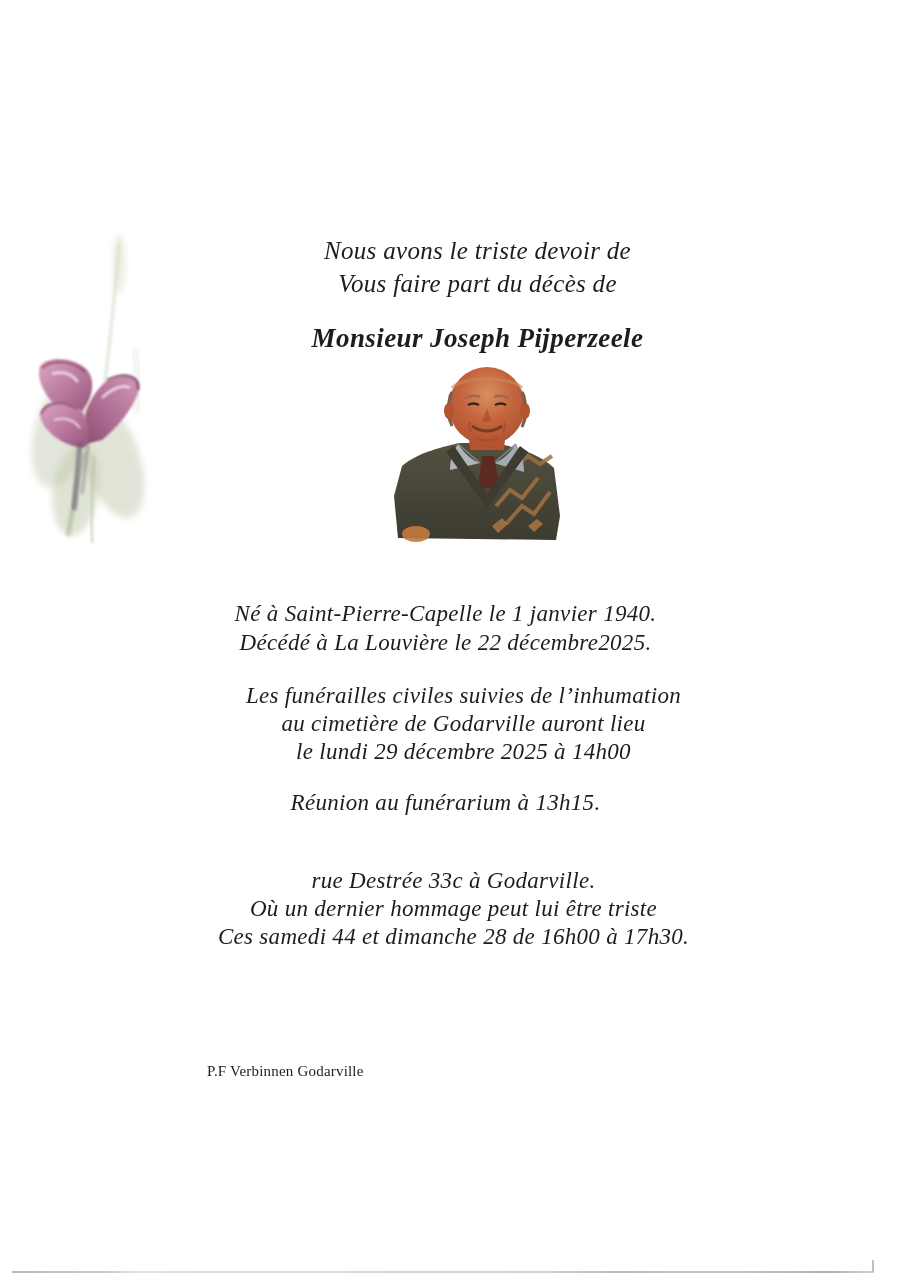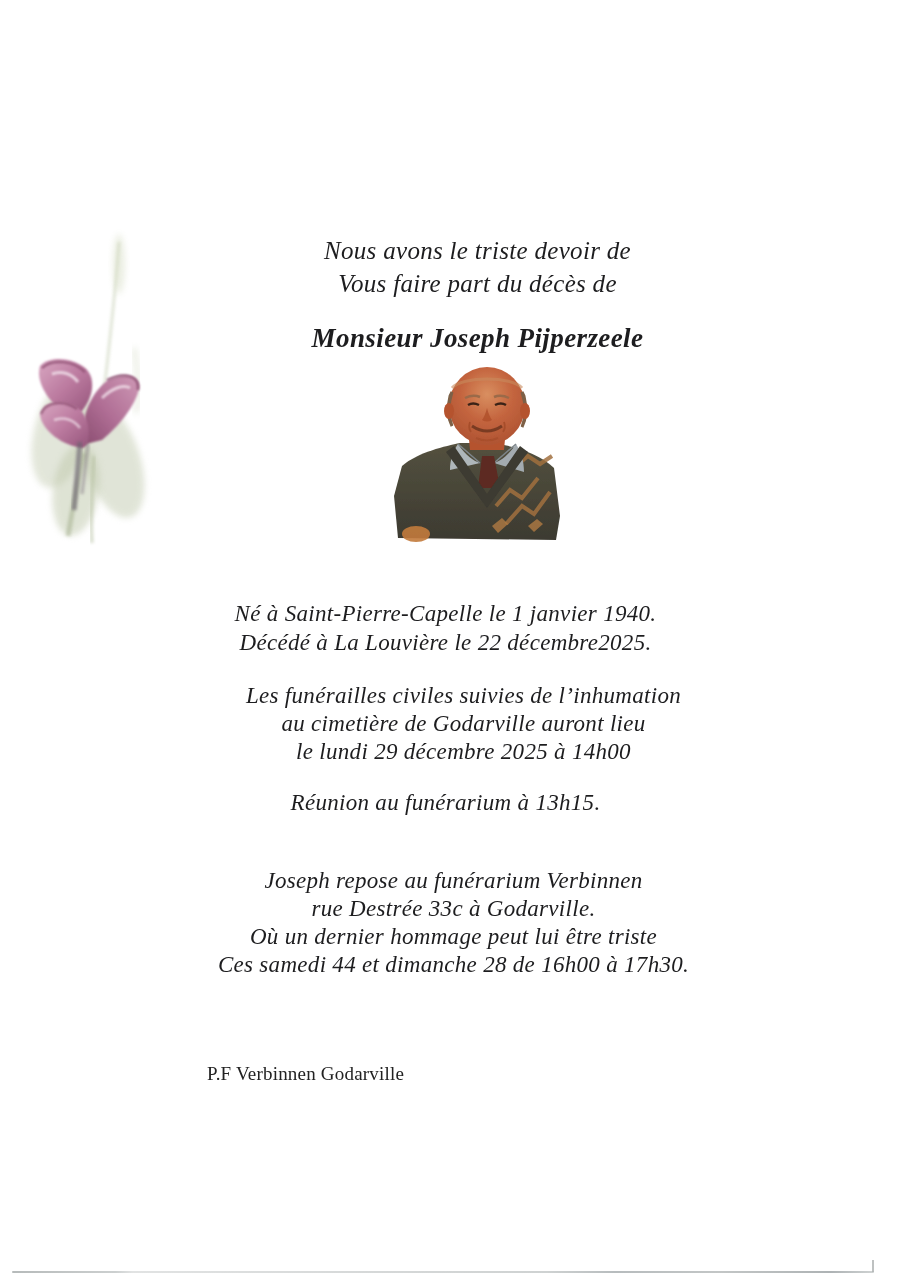--- a/index.html
+++ b/index.html
@@ -25,21 +25,21 @@
   .name-block{
     top:321px;font-size:27px;line-height:34px;font-weight:bold;
     transform:translateX(24px);letter-spacing:0.4px;
   }
   .birth{top:599px;line-height:29px;transform:translateX(-8px);}
   .funeral{top:682px;transform:translateX(10px);}
   .meeting{top:789px;transform:translateX(-8px);}
   .repose{top:867px;line-height:28px;transform:translateX(0px);}
   .signature{
     position:absolute;left:207px;top:1063px;
-    font-style:normal;font-size:19px;letter-spacing:0.2px;
+    font-style:normal;font-size:15px;letter-spacing:0.2px;
     color:#222;
   }
   .flower-wrap{position:absolute;left:6px;top:228px;width:170px;height:345px;}
   .photo-wrap{position:absolute;left:388px;top:366px;width:178px;height:182px;}
   .scan-line{
     position:absolute;left:12px;top:1271px;width:862px;height:2px;
     background:linear-gradient(to right,
       #a9aeae 0%, #c3c7c7 12%, #dcdede 14%, #cfd2d2 40%,
       #c6caca 62%, #aab0b2 70%, #b8bcbc 82%, #9fa5a7 95%, #c7cbcb 100%);
     opacity:.85;border-radius:1px;
@@ -187,21 +187,20 @@
 
   <div class="textblock funeral">
     <div class="line">Les funérailles civiles suivies de l’inhumation</div>
     <div class="line">au cimetière de Godarville auront lieu</div>
     <div class="line">le lundi 29 décembre 2025 à 14h00</div>
   </div>
 
   <div class="textblock meeting">Réunion au funérarium à 13h15.</div>
 
   <div class="textblock repose">
-    <div class="line">Joseph repose au funérarium Verbinnen</div>
     <div class="line">rue Destrée 33c à Godarville.</div>
     <div class="line">Où un dernier hommage peut lui être triste</div>
     <div class="line">Ces samedi 44 et dimanche 28 de 16h00 à 17h30.</div>
   </div>
 
   <div class="signature">P.F Verbinnen Godarville</div>
 
   <div class="scan-line"></div>
   <div class="scan-tick"></div>
 

